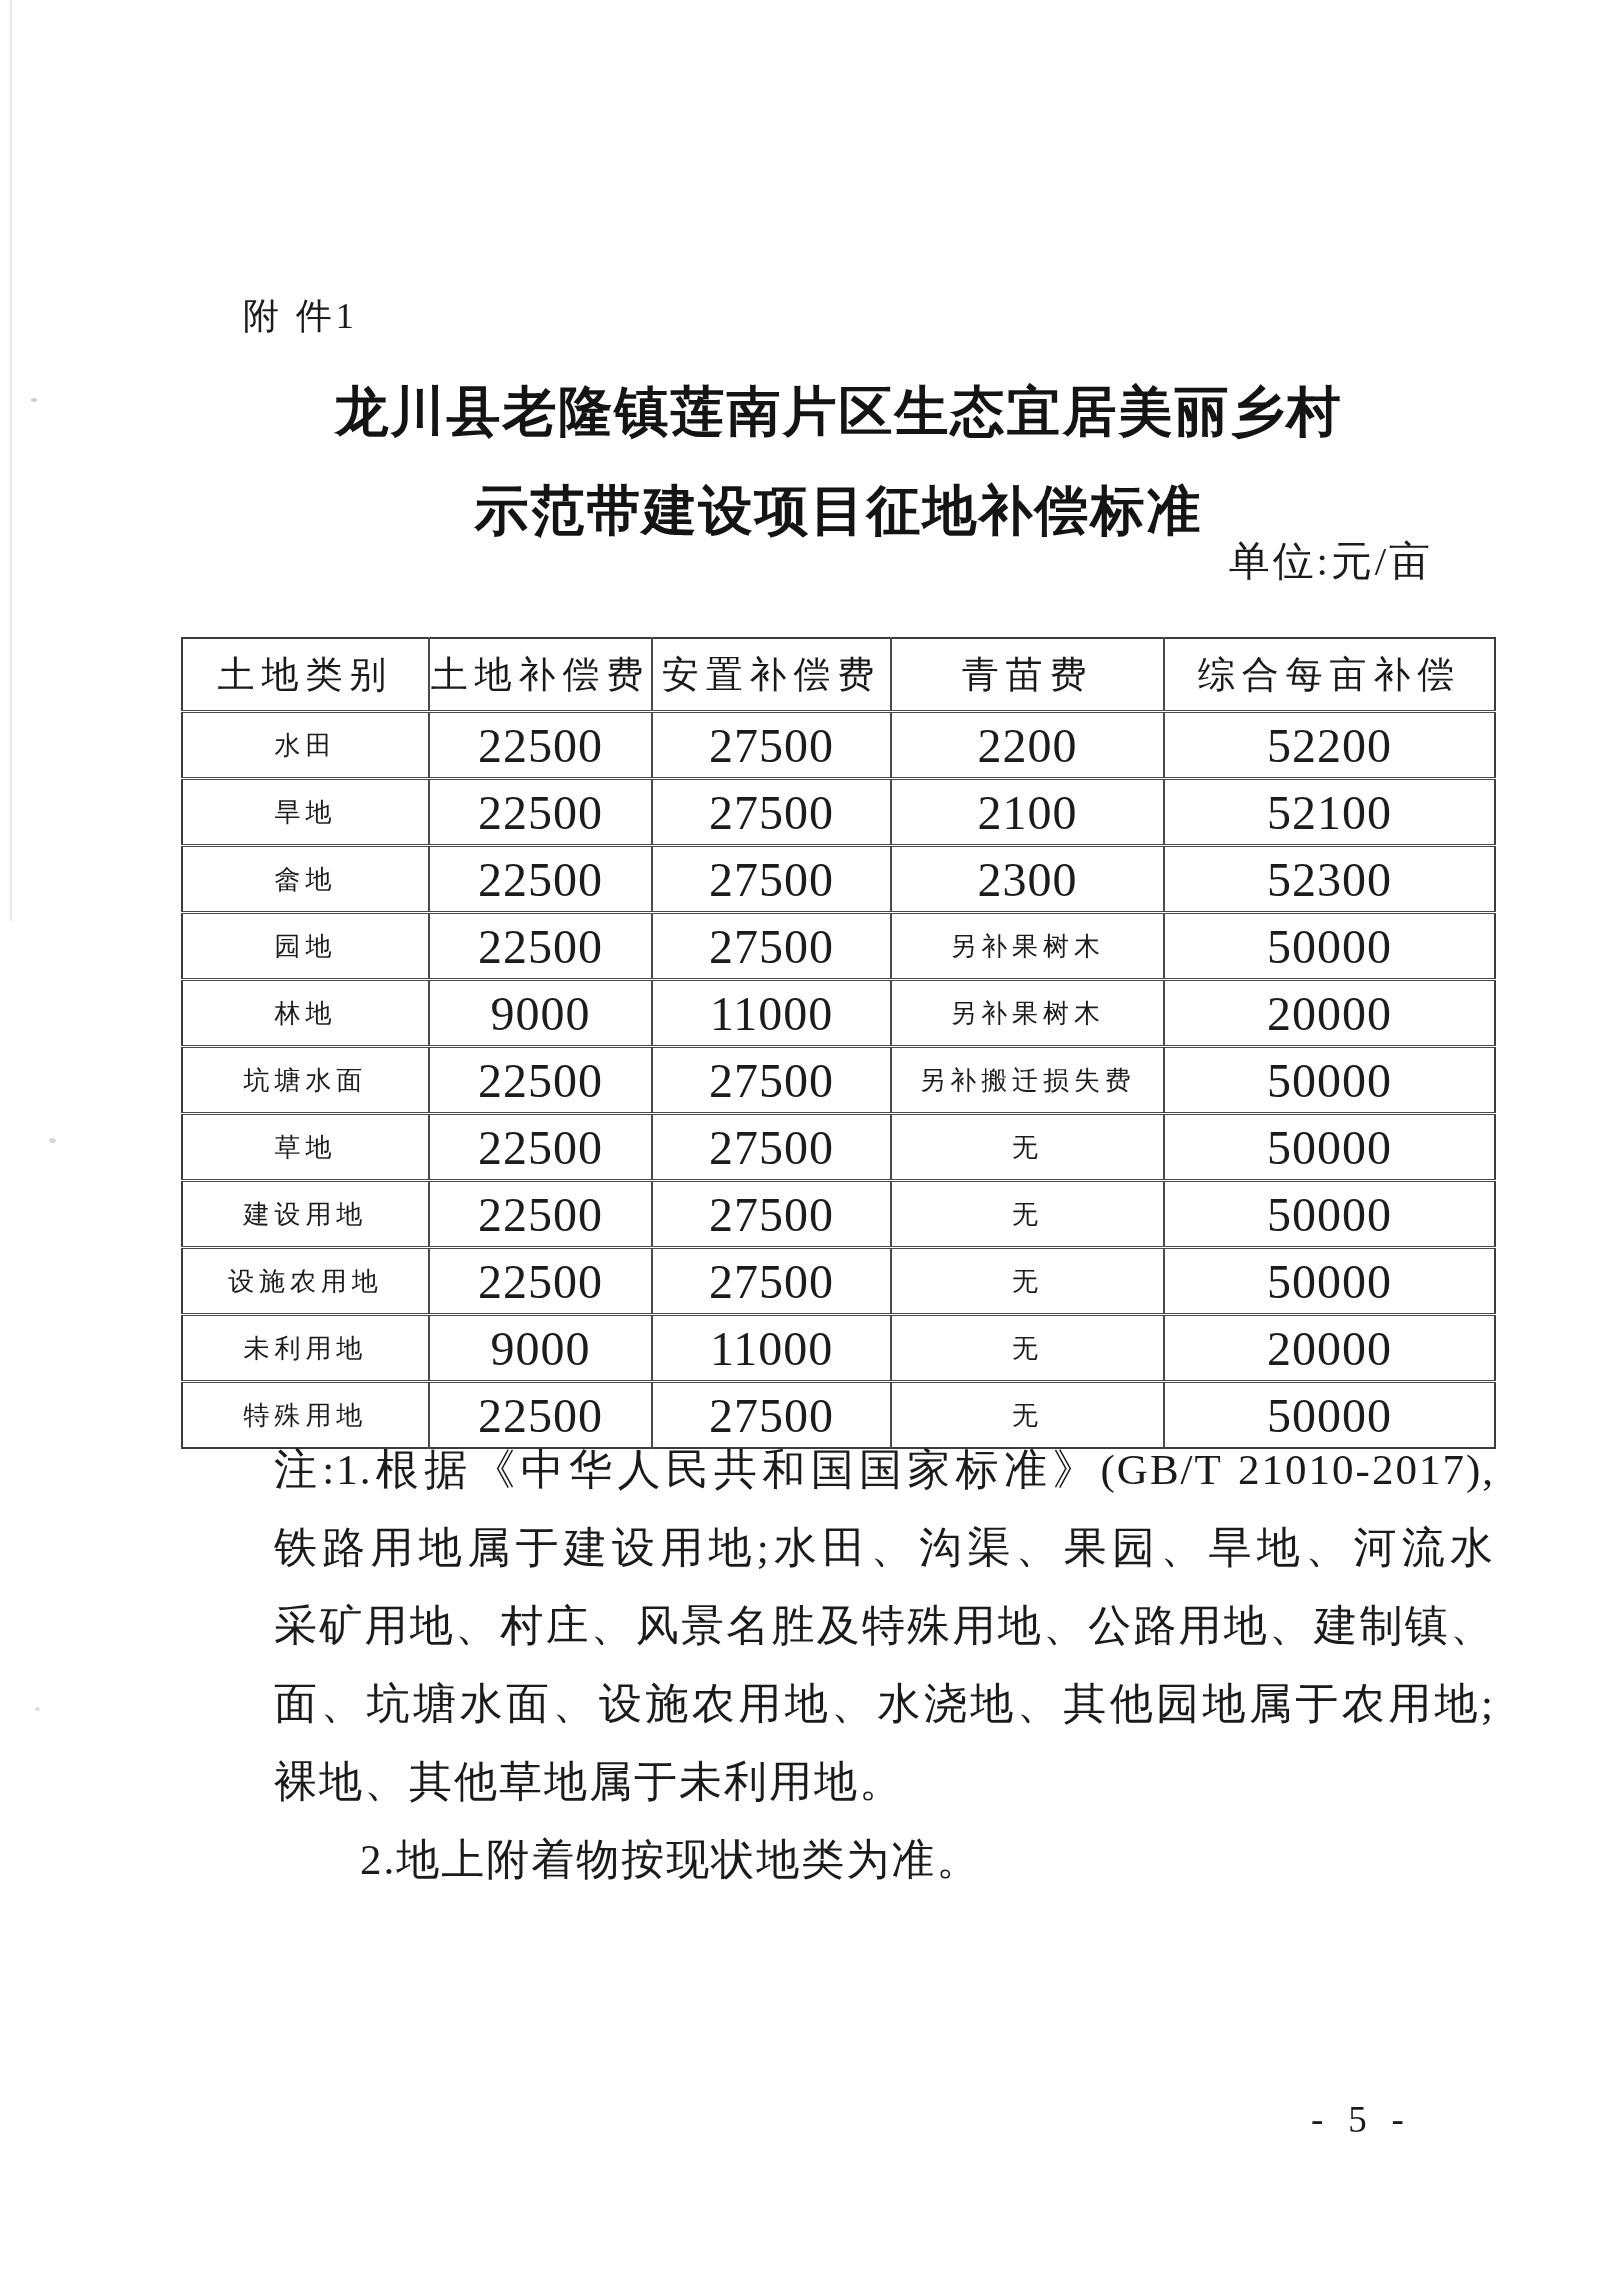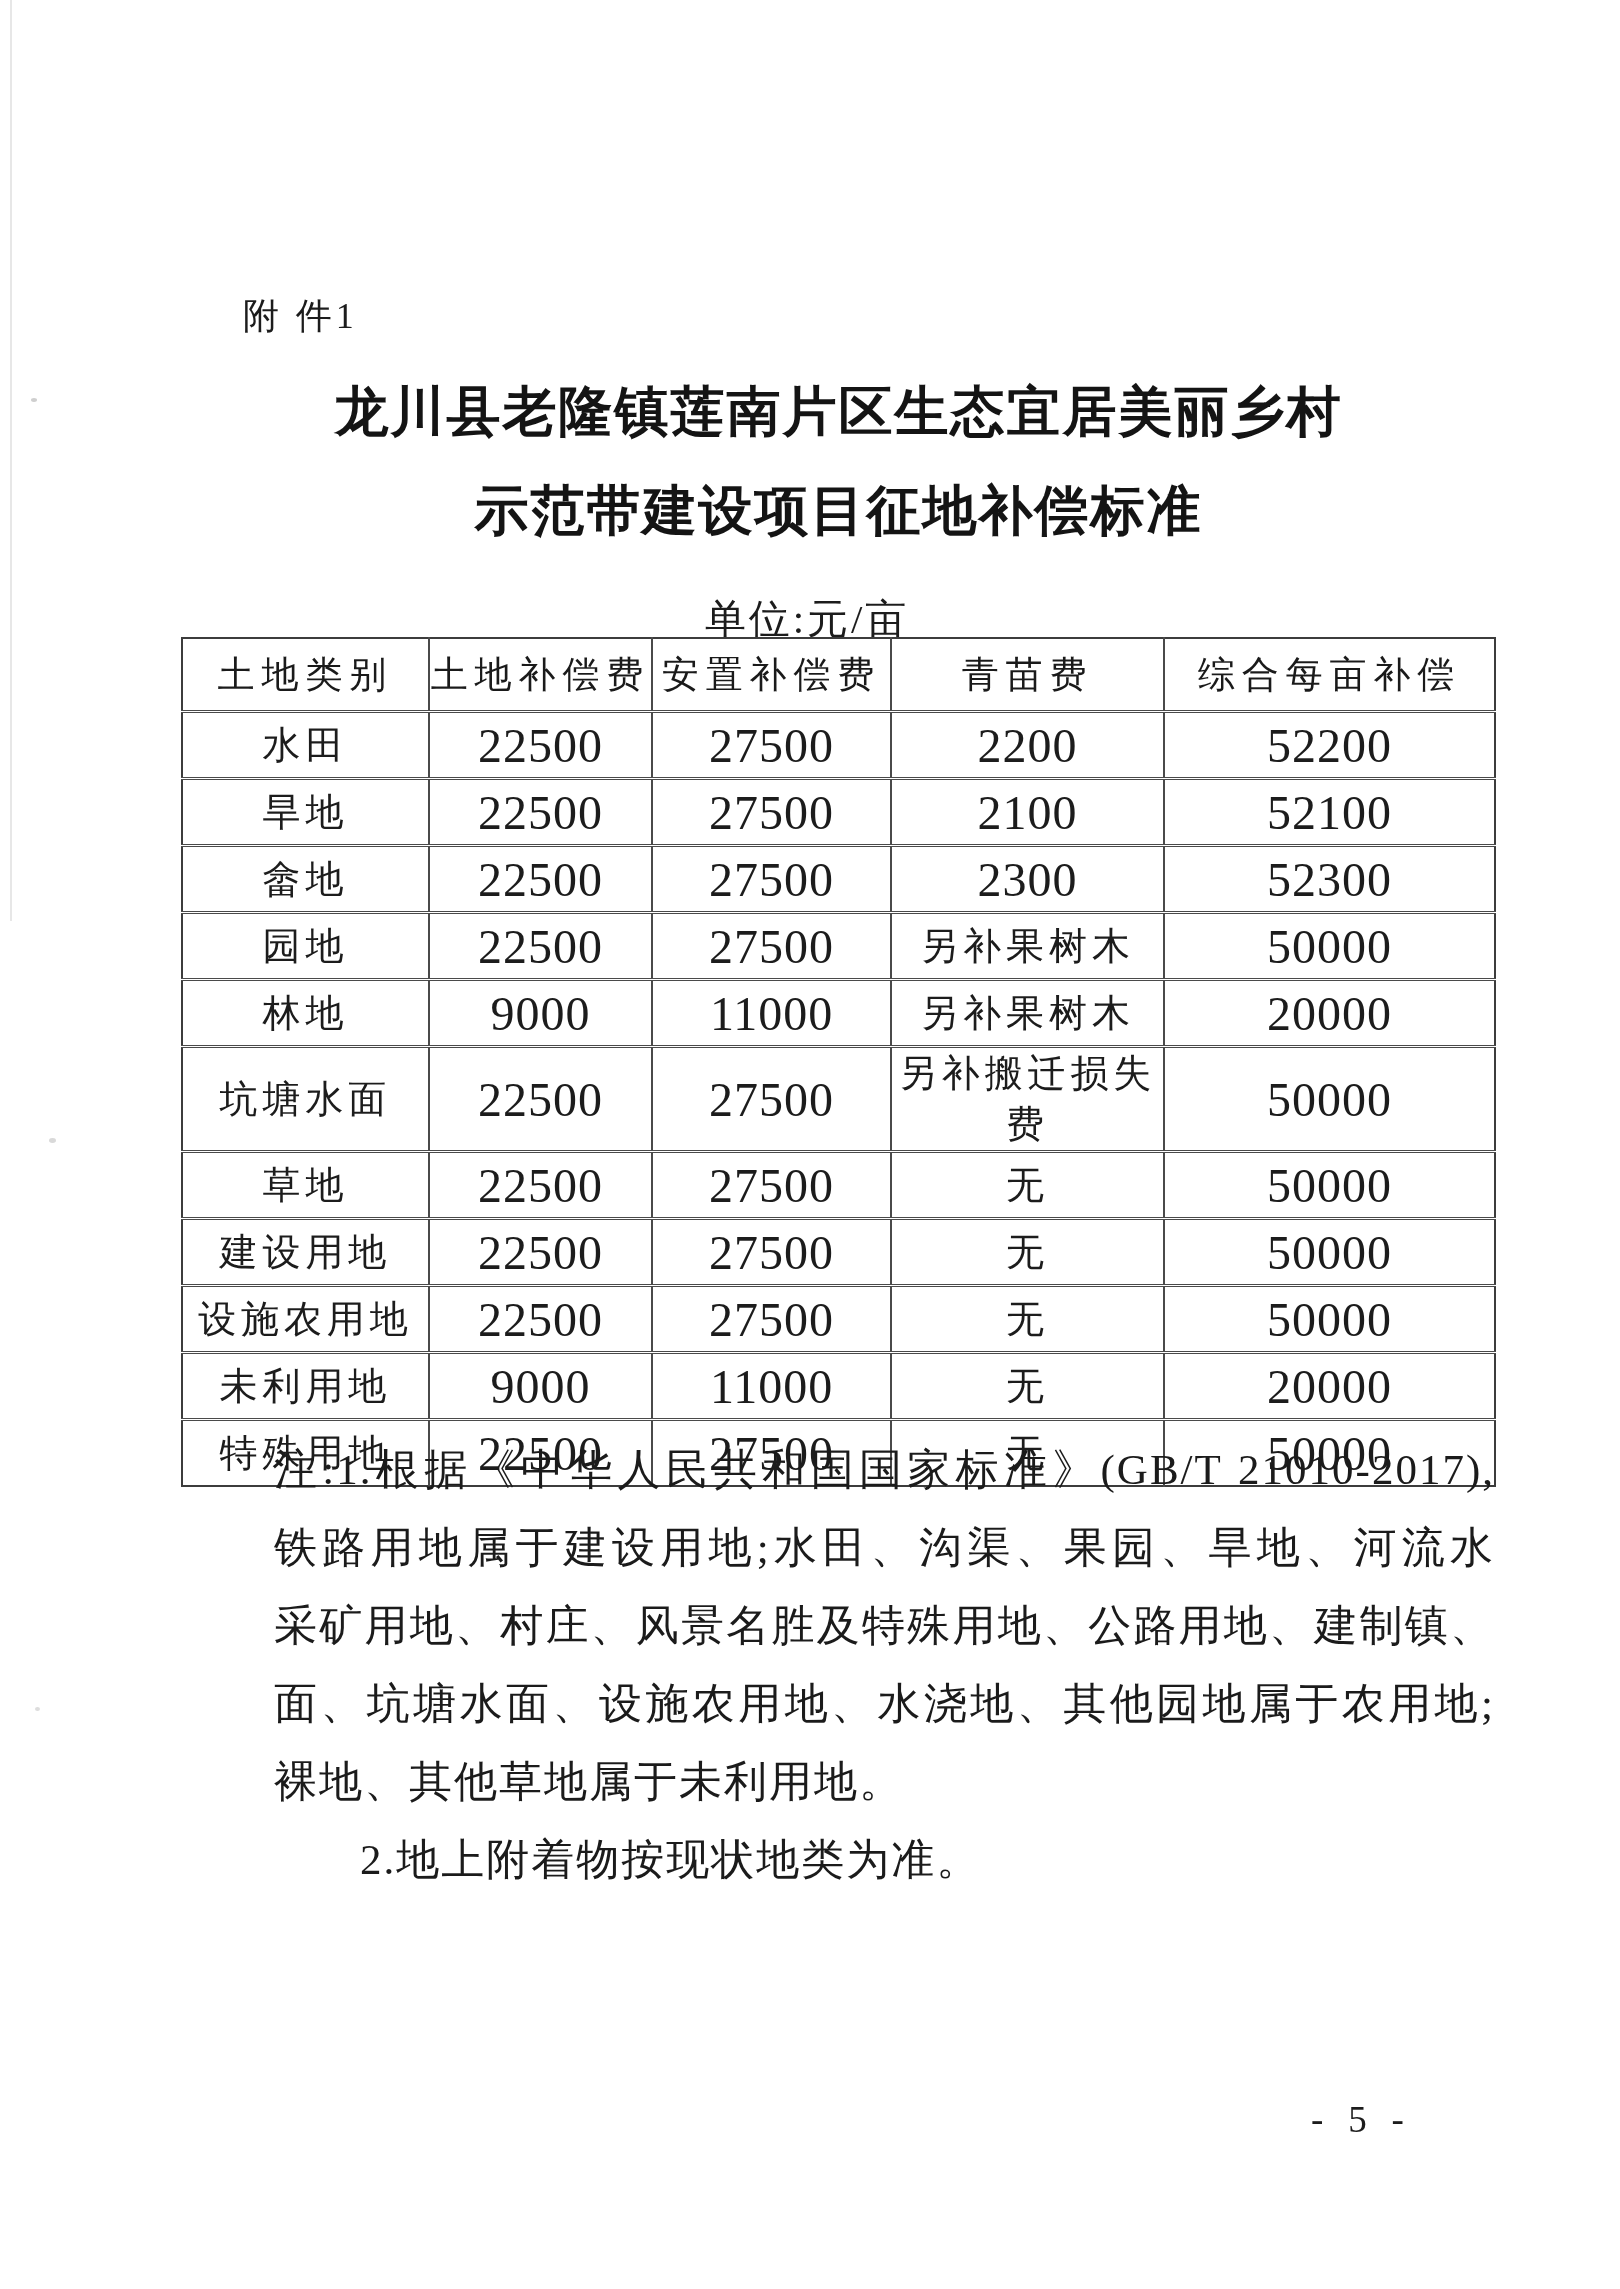--- a/index.html
+++ b/index.html
@@ -21,41 +21,41 @@
     font-size:36px; letter-spacing:3.9px; white-space:pre;
   }
   .doc-title {
     position:absolute; left:181px; width:1315px;
     text-align:center; font-weight:bold; font-size:54px; letter-spacing:2px;
     color:#141414;
   }
   .title1 { top:376px; }
   .title2 { top:475px; }
   .unit-label {
-    position:absolute; left:181px; top:592px; width:1315px;
-    box-sizing:border-box; padding-right:63px; text-align:center;
+    position:absolute; left:181px; top:534px; width:1315px;
+    box-sizing:border-box; padding-right:63px; text-align:right;
     font-size:41px; letter-spacing:2.9px;
   }
 
   table.comp {
     position:absolute; left:181px; top:637px; width:1315px;
     border-collapse:collapse; table-layout:fixed;
     border:2.9px solid #3c3c3c;
     padding-left:8px;
   }
   table.comp th, table.comp td {
     border-right:2px solid #4a4a4a;
     border-bottom:3.9px double #4a4a4a;
     text-align:center; vertical-align:middle;
     font-weight:normal; padding:0; overflow:hidden;
   }
   table.comp th:last-child, table.comp td:last-child { border-right:none; }
   table.comp tr:last-child td { border-bottom:none; }
   table.comp th { height:71px; font-size:37px; letter-spacing:6.9px; color:#1a1a1a; }
-  table.comp td { height:64px; font-size:38px; }
+  table.comp td { height:64px; font-size:26px; }
   table.comp td.cat { letter-spacing:4.9px; }
   table.comp td.num { font-size:48px; letter-spacing:1px; }
 
   .notes {
     position:absolute; left:242px; top:1445px; width:1253px;
     font-size:43px; line-height:49px; color:#1b1b1b;
   }
   .note-line { margin-bottom:29px; letter-spacing:2px;margin-left:32px; }
   .note-line.just { text-align:justify; text-align-last:justify; }
   .note-line.indent { padding-left:86px; margin-top:11.8px; }

